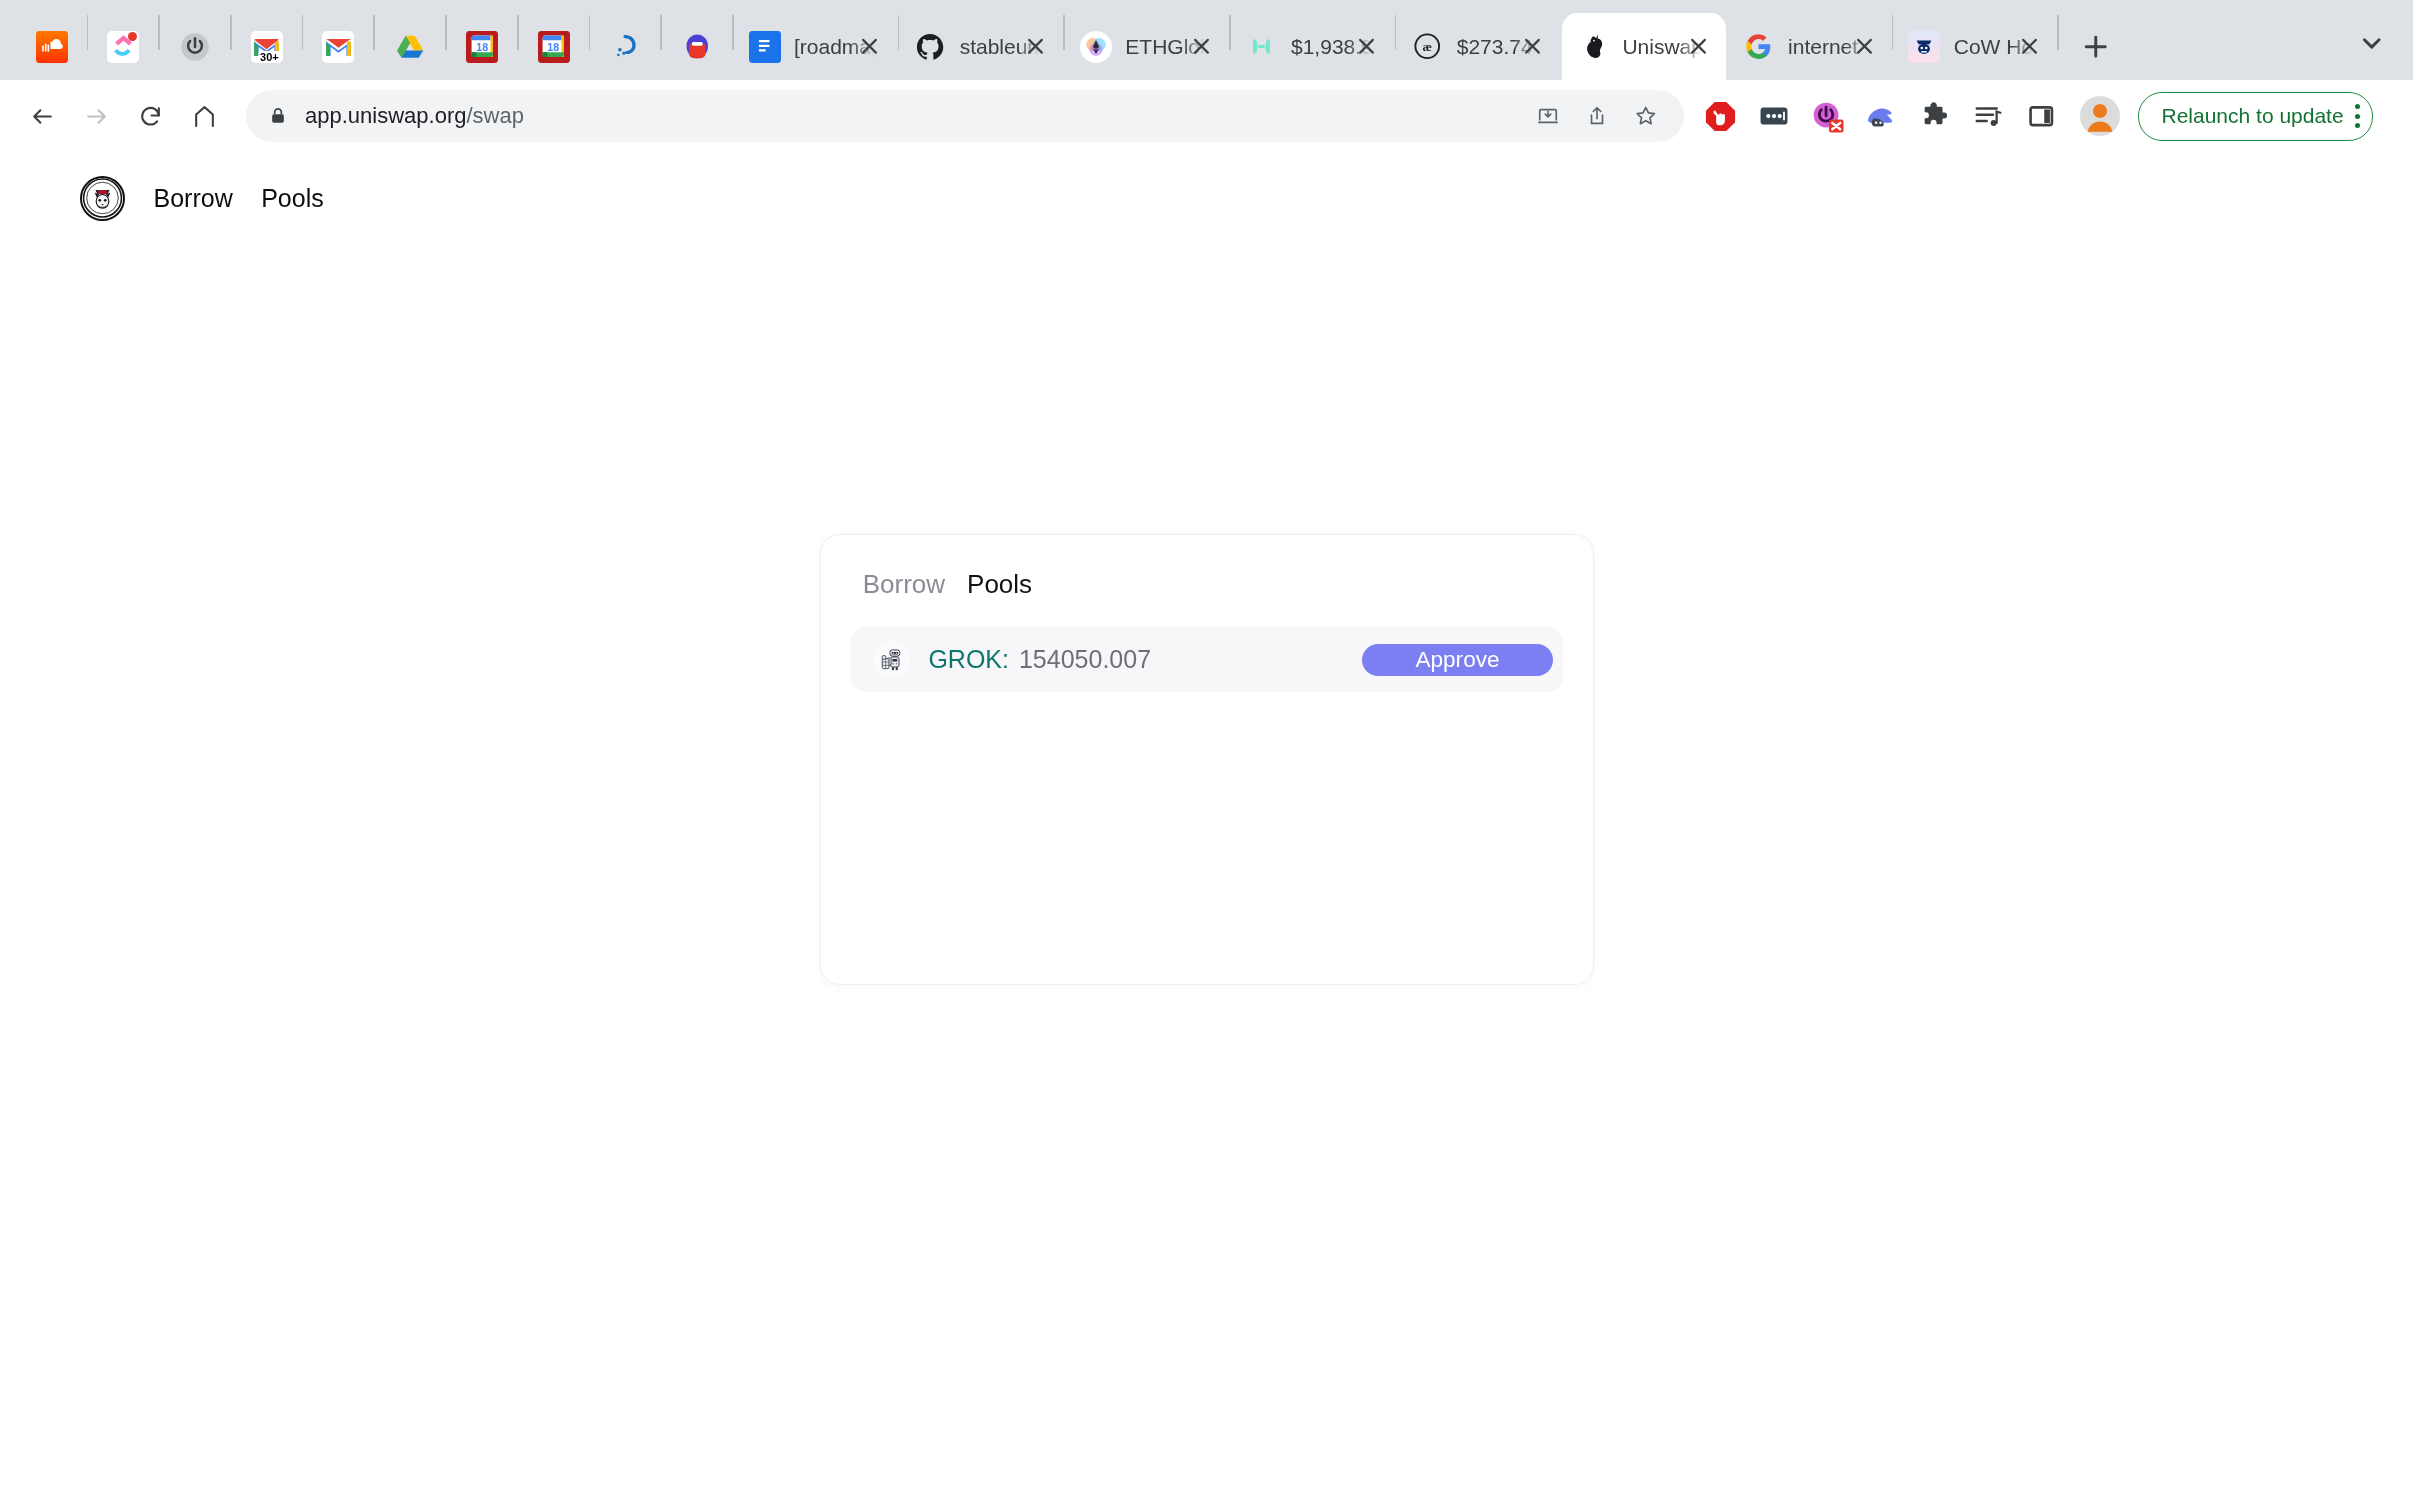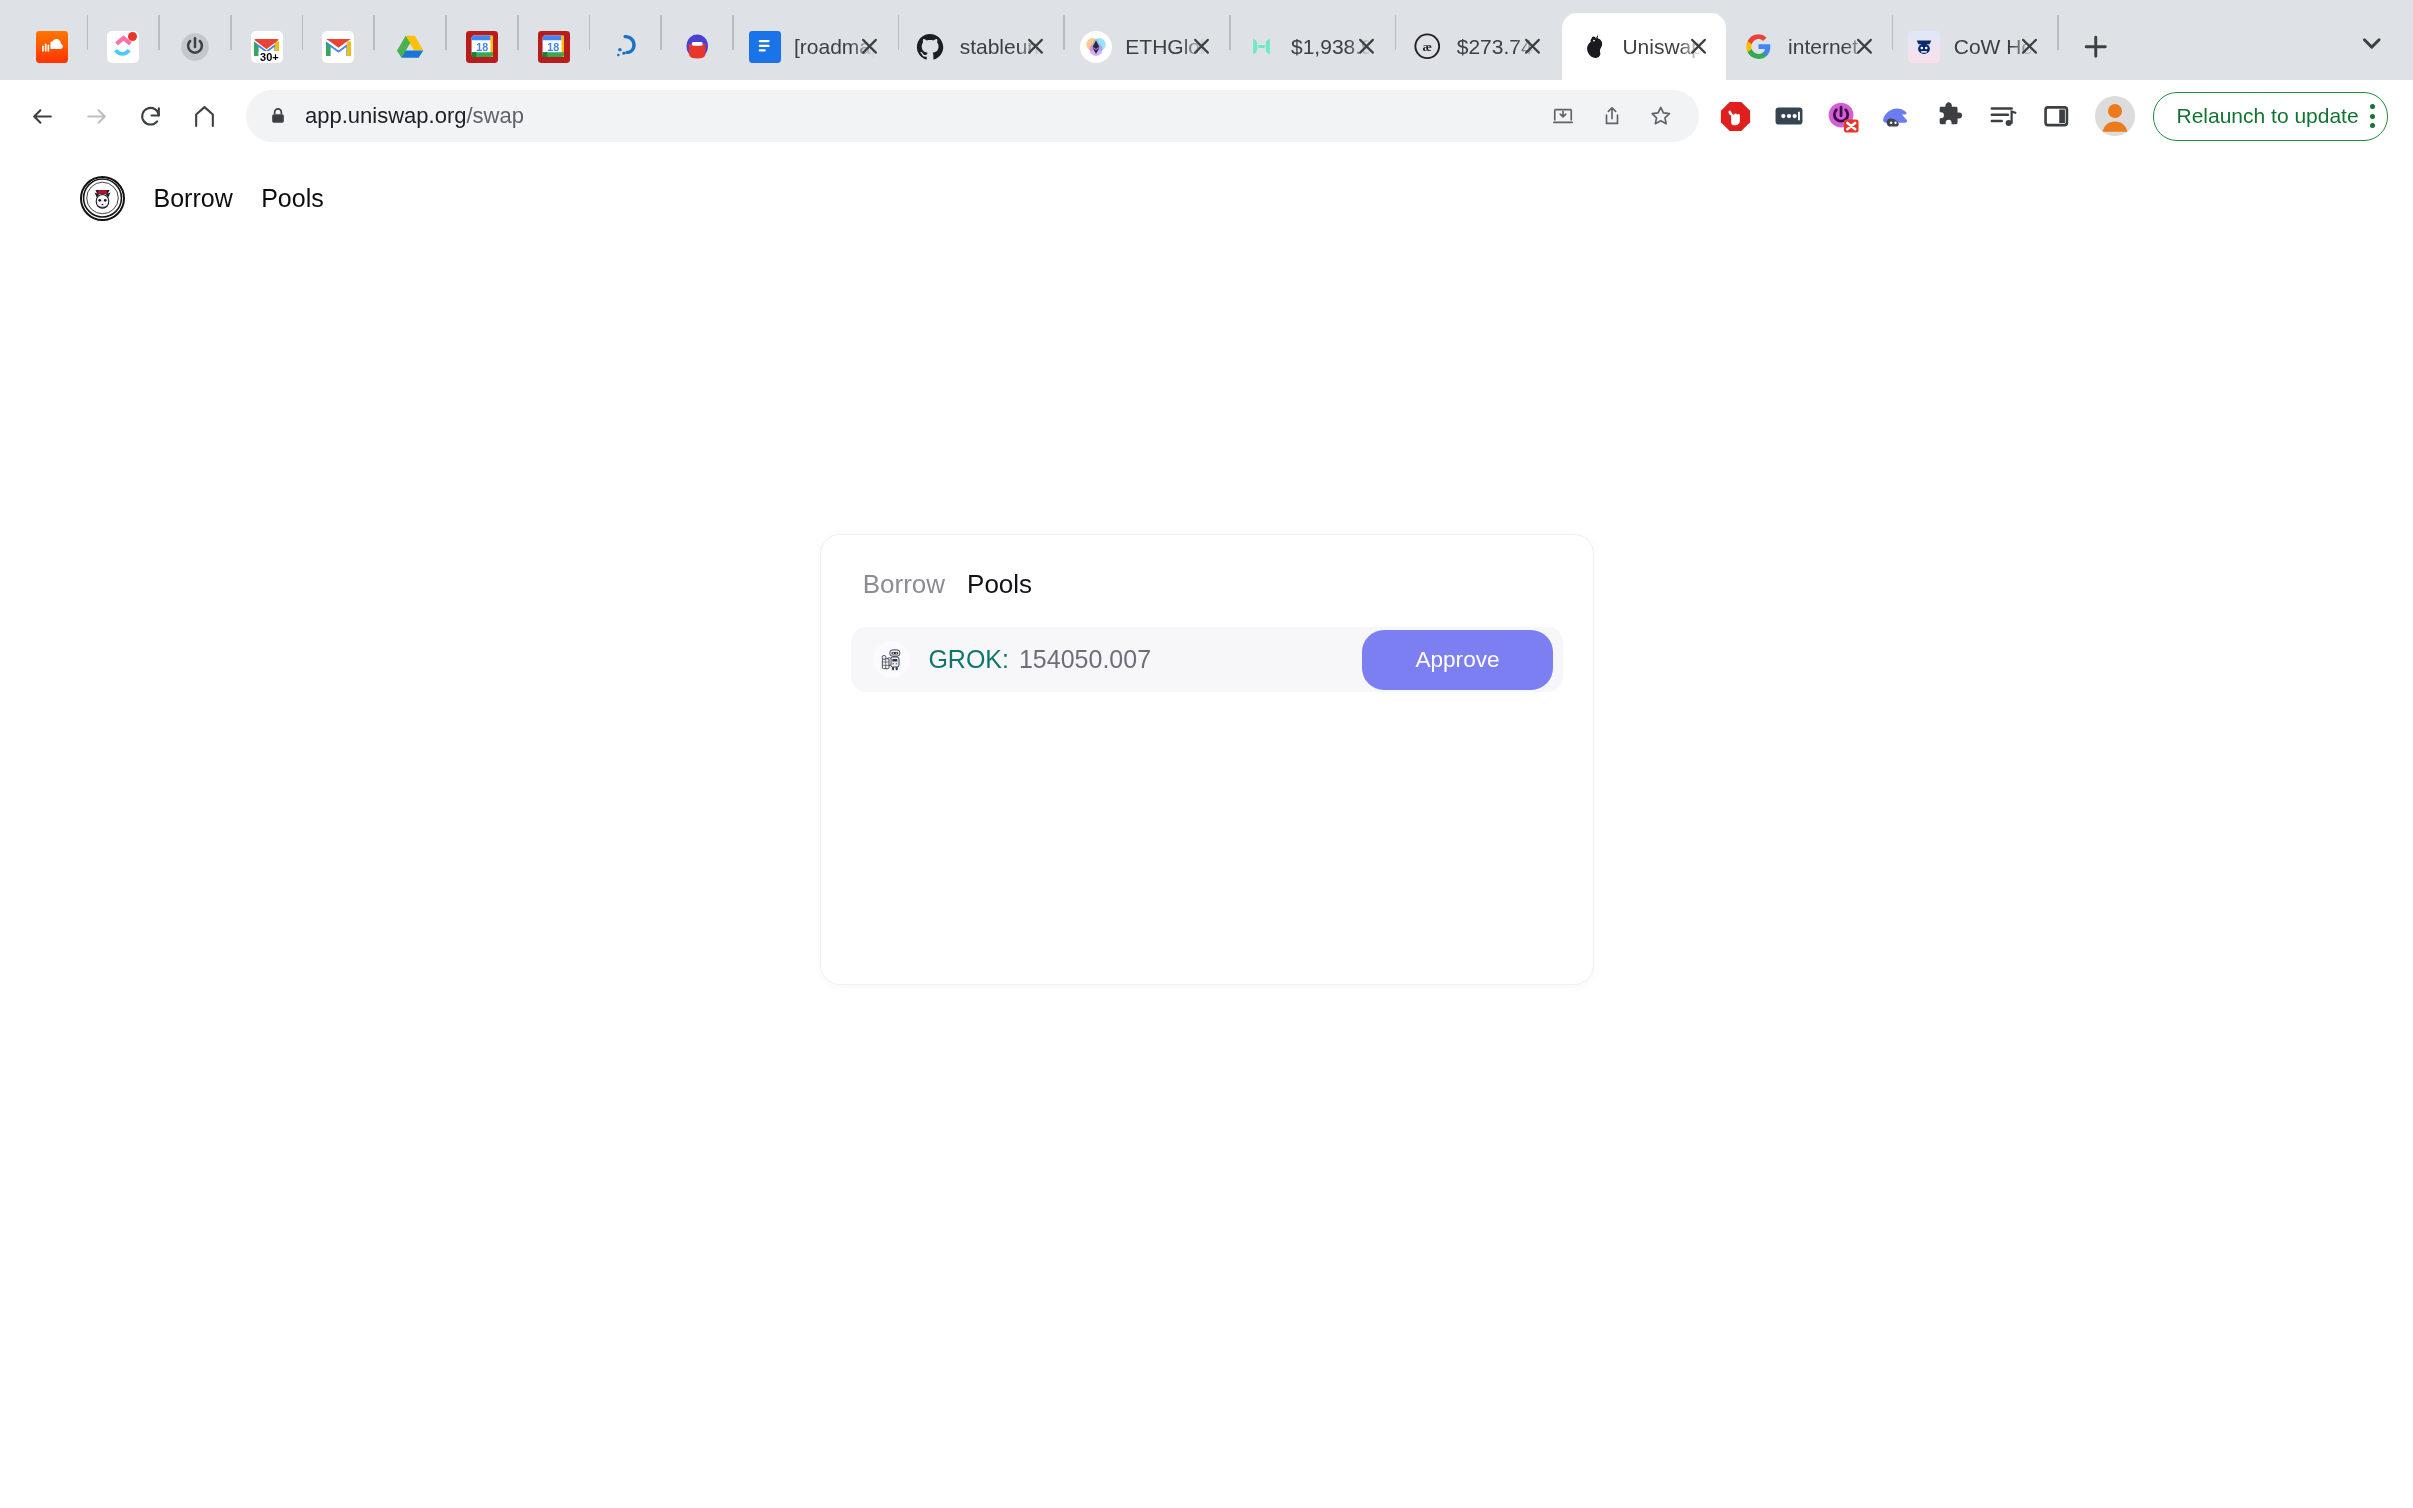--- a/index.html
+++ b/index.html
@@ -110,21 +110,21 @@
     position:absolute; top:1.7px; right:2.5px;
     width:9.2px;height:9.2px;border-radius:50%;background:#e8362a;
   }
 
   
   #toolbar {
     height: 72px;
     background: #ffffff;
     display: flex;
     align-items: center;
-    padding: 0 25px 0 15px;
+    padding: 0 40px 0 15px;
     gap: 0;
   }
   .nav-btn {
     width: 54px; height: 54px; border-radius: 50%;
     display:flex; align-items:center; justify-content:center;
     color:#3c4043; flex:0 0 auto;
   }
   .nav-btn.disabled { color:#bdc1c6; }
   #omnibox {
     flex: 1 1 auto;
@@ -244,21 +244,21 @@
     white-space: nowrap;
   }
   #position-amount {
     margin-left: 10px;
     font-size: 25px;
     color: #6e6e78;
     white-space: nowrap;
   }
   #approve-btn {
     margin-left: auto;
-    width: 191px; height: 60px;
+    width: 191px; height: 32px;
     background: #7c7ff2;
     border-radius: 22px;
     display:flex;align-items:center;justify-content:center;
     color:#ffffff; font-size:22.6px;
     flex:0 0 auto;
     border: none;
     font-family: "Liberation Sans", sans-serif;
   }
 </style>
 </head>

